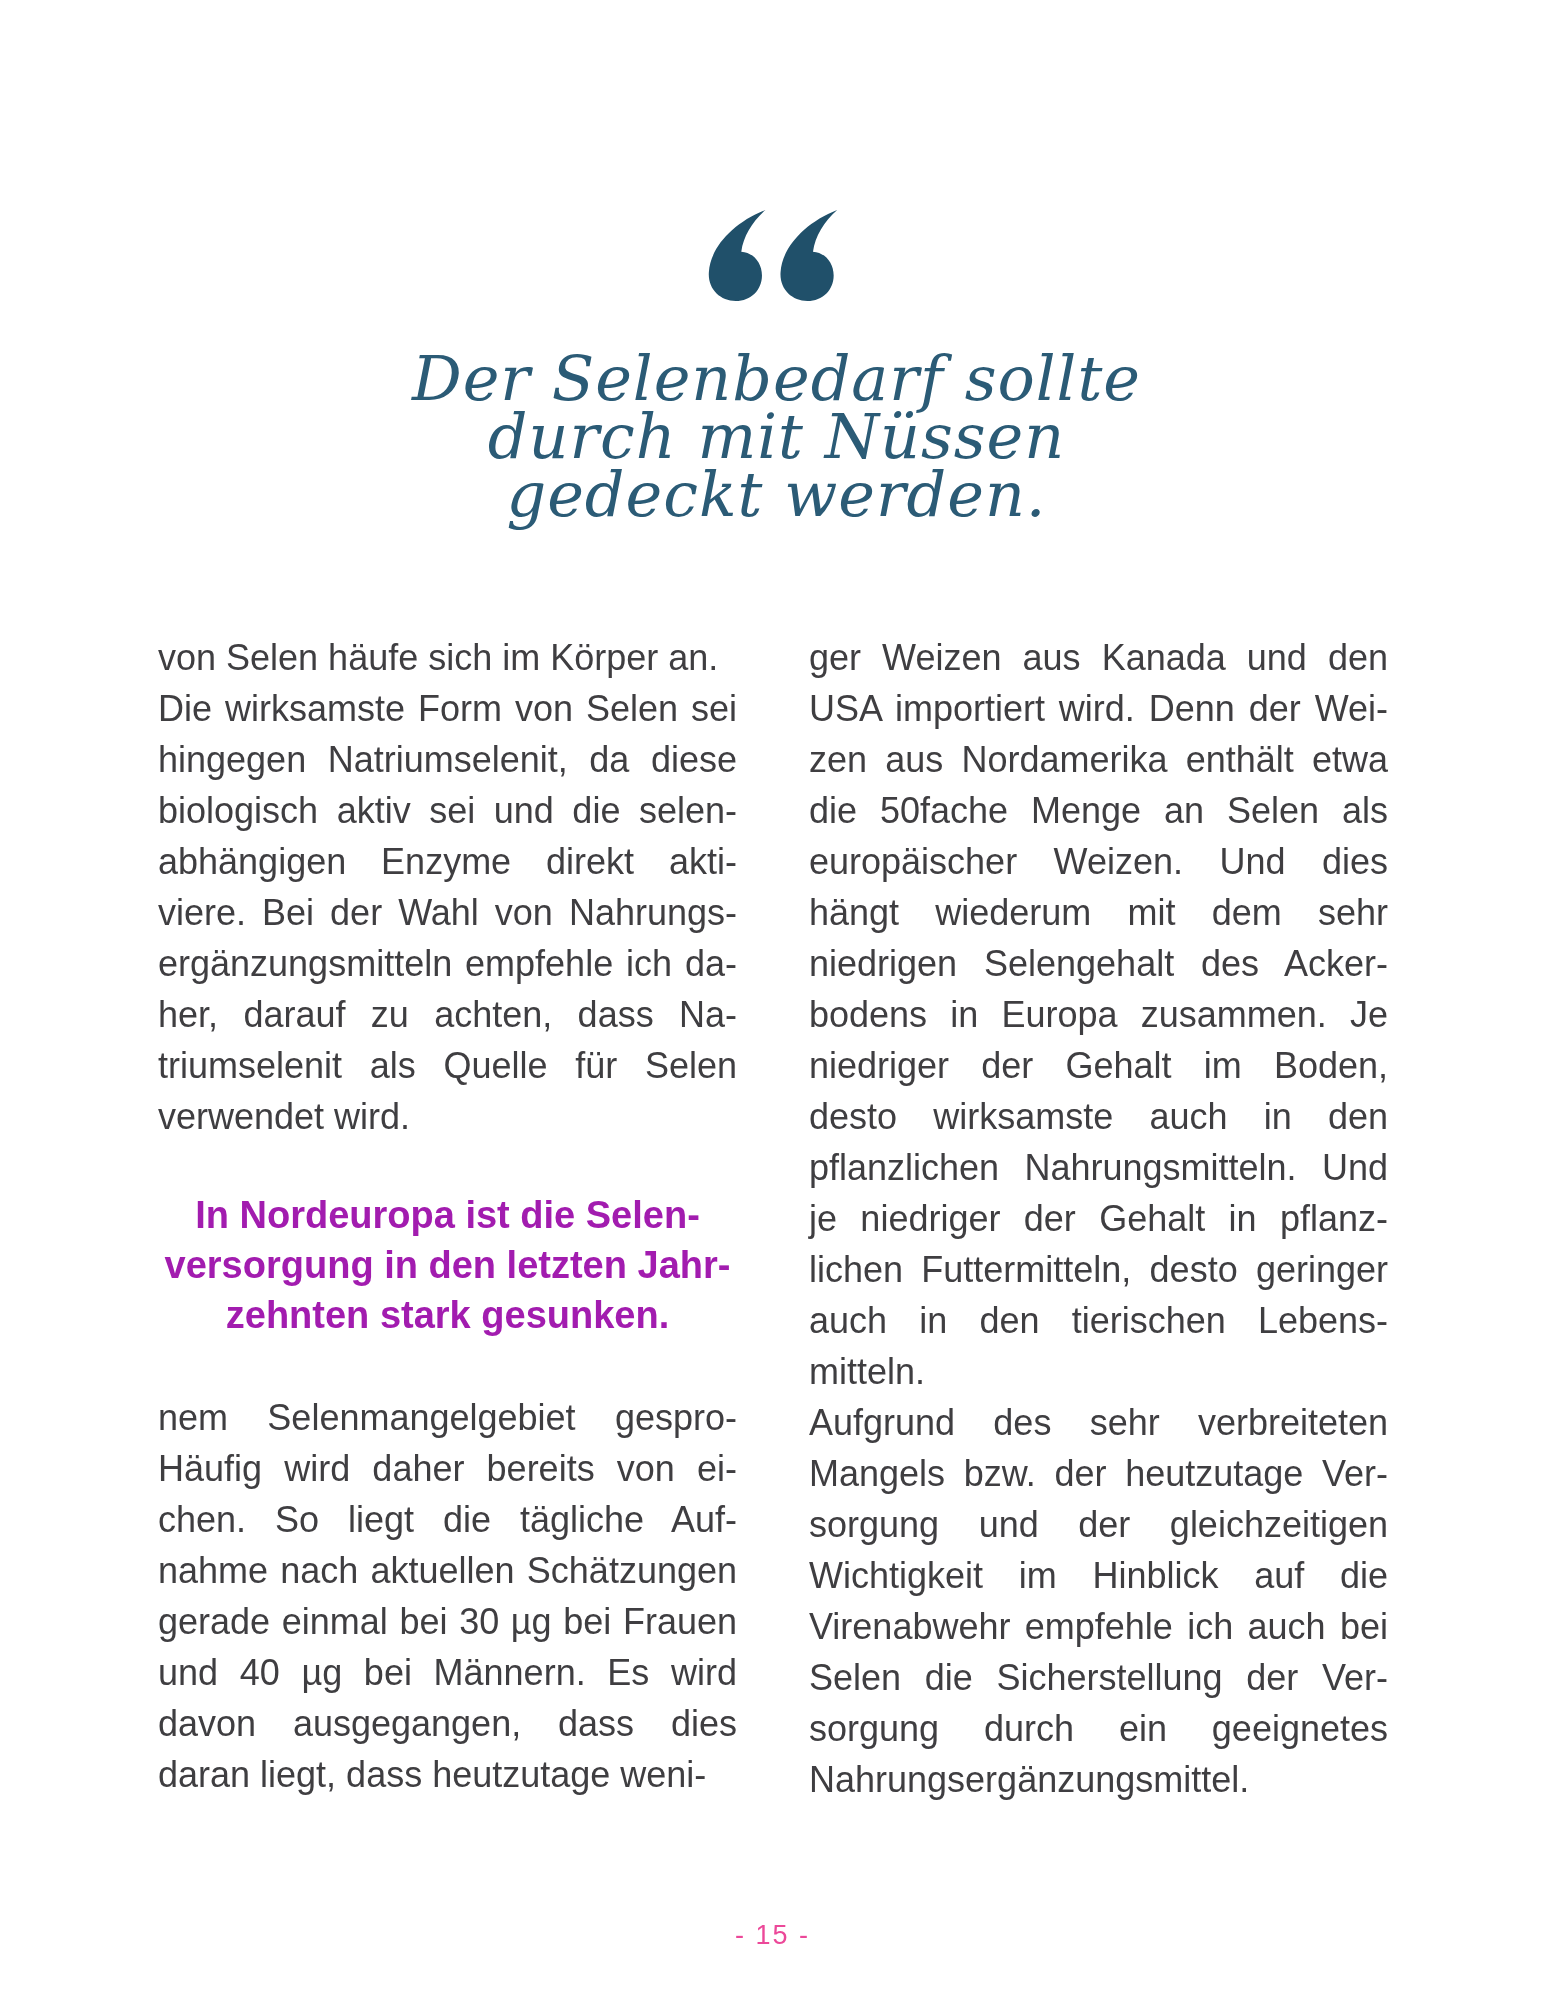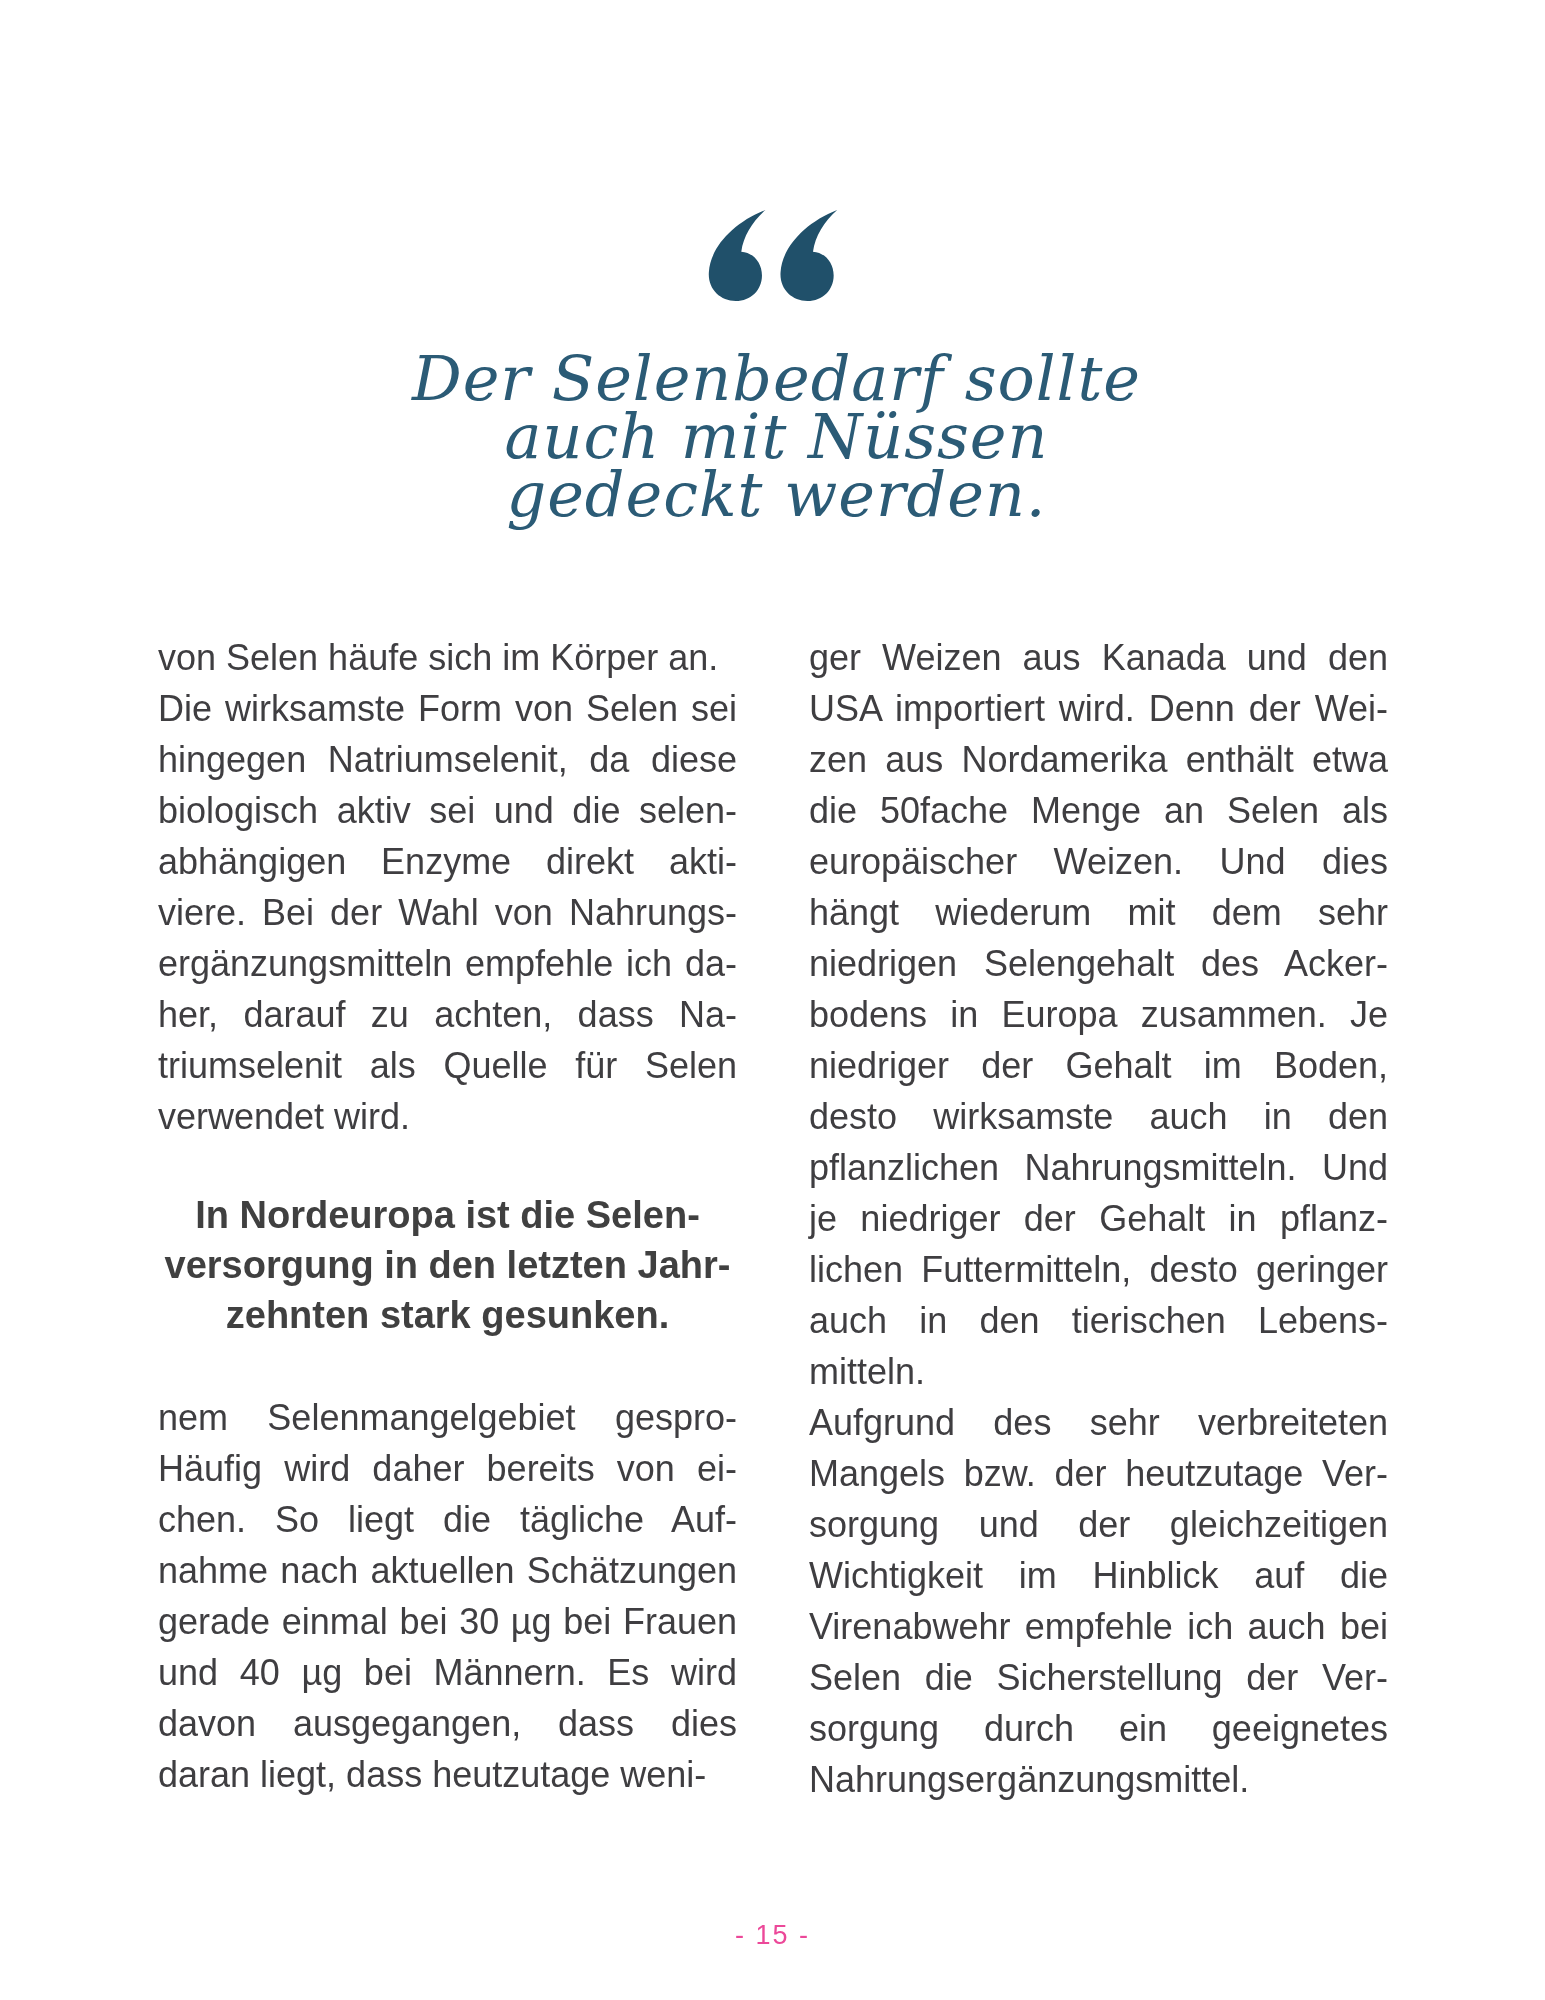--- a/index.html
+++ b/index.html
@@ -59,21 +59,21 @@
     text-align: left;
     text-align-last: left;
   }
 
   .highlight-note {
     margin: 48px 0 52px 0;
     text-align: center;
     font-weight: 700;
     font-size: 38px;
     line-height: 50px;
-    color: #404040;
+    color: #a21caf;
   }
   .highlight-note .hl { height: 50px; }
 
   
   .page-number {
     position: absolute;
     top: 1920px; left: 0; right: 0;
     text-align: center;
     font-size: 27px;
     letter-spacing: 2px;
@@ -91,21 +91,21 @@
         <g fill="#20506a">
           <path d="M43 0 C20 9 3 27 2 45 C1 57 10 66 21.5 66 C32.5 66 40.5 58 40.5 47.5 C40.5 38 34 30.8 25.5 30.2 C27 19 33.5 8.5 43 0 Z"></path>
           <path d="M95 0 C72 9 55 27 54 45 C53 57 62 66 73.5 66 C84.5 66 92.5 58 92.5 47.5 C92.5 38 86 30.8 77.5 30.2 C79 19 85.5 8.5 95 0 Z"></path>
         </g>
       </svg>
     </span>
   </div>
 
   <div class="pull-quote">
     <div>Der Selenbedarf sollte</div>
-    <div>auch mit Nüssen</div>
+    <div>durch mit Nüssen</div>
     <div>gedeckt werden.</div>
   </div>
 
   <div class="columns">
 
     <div class="col">
       <div>
         <div class="bl natural">von Selen häufe sich im Körper an.</div>
       </div>
       <div>

